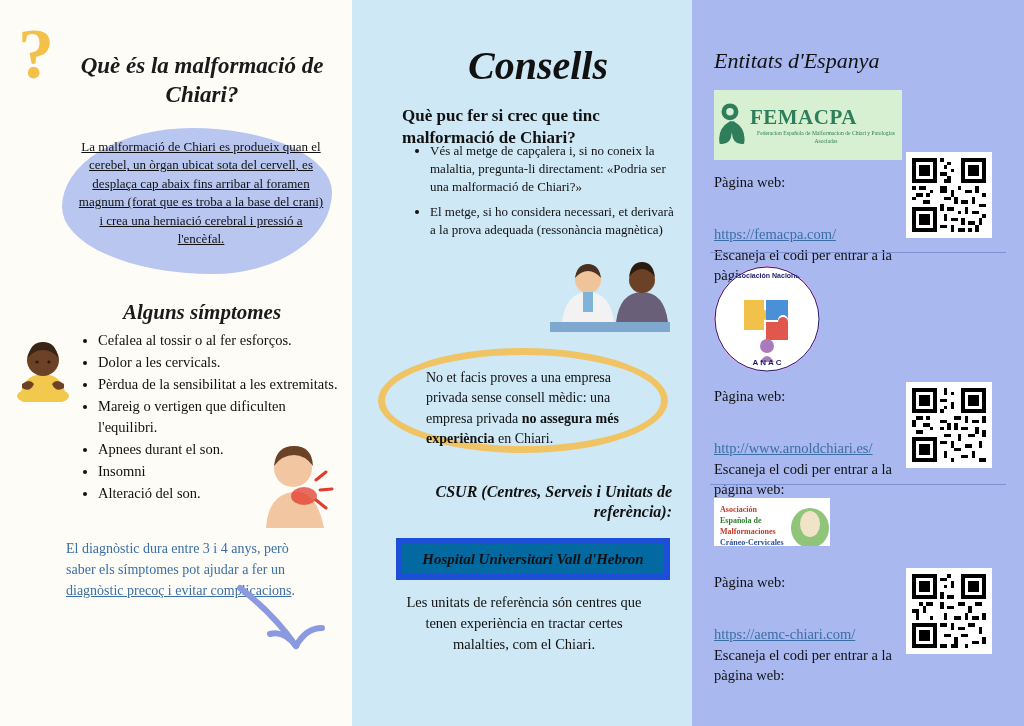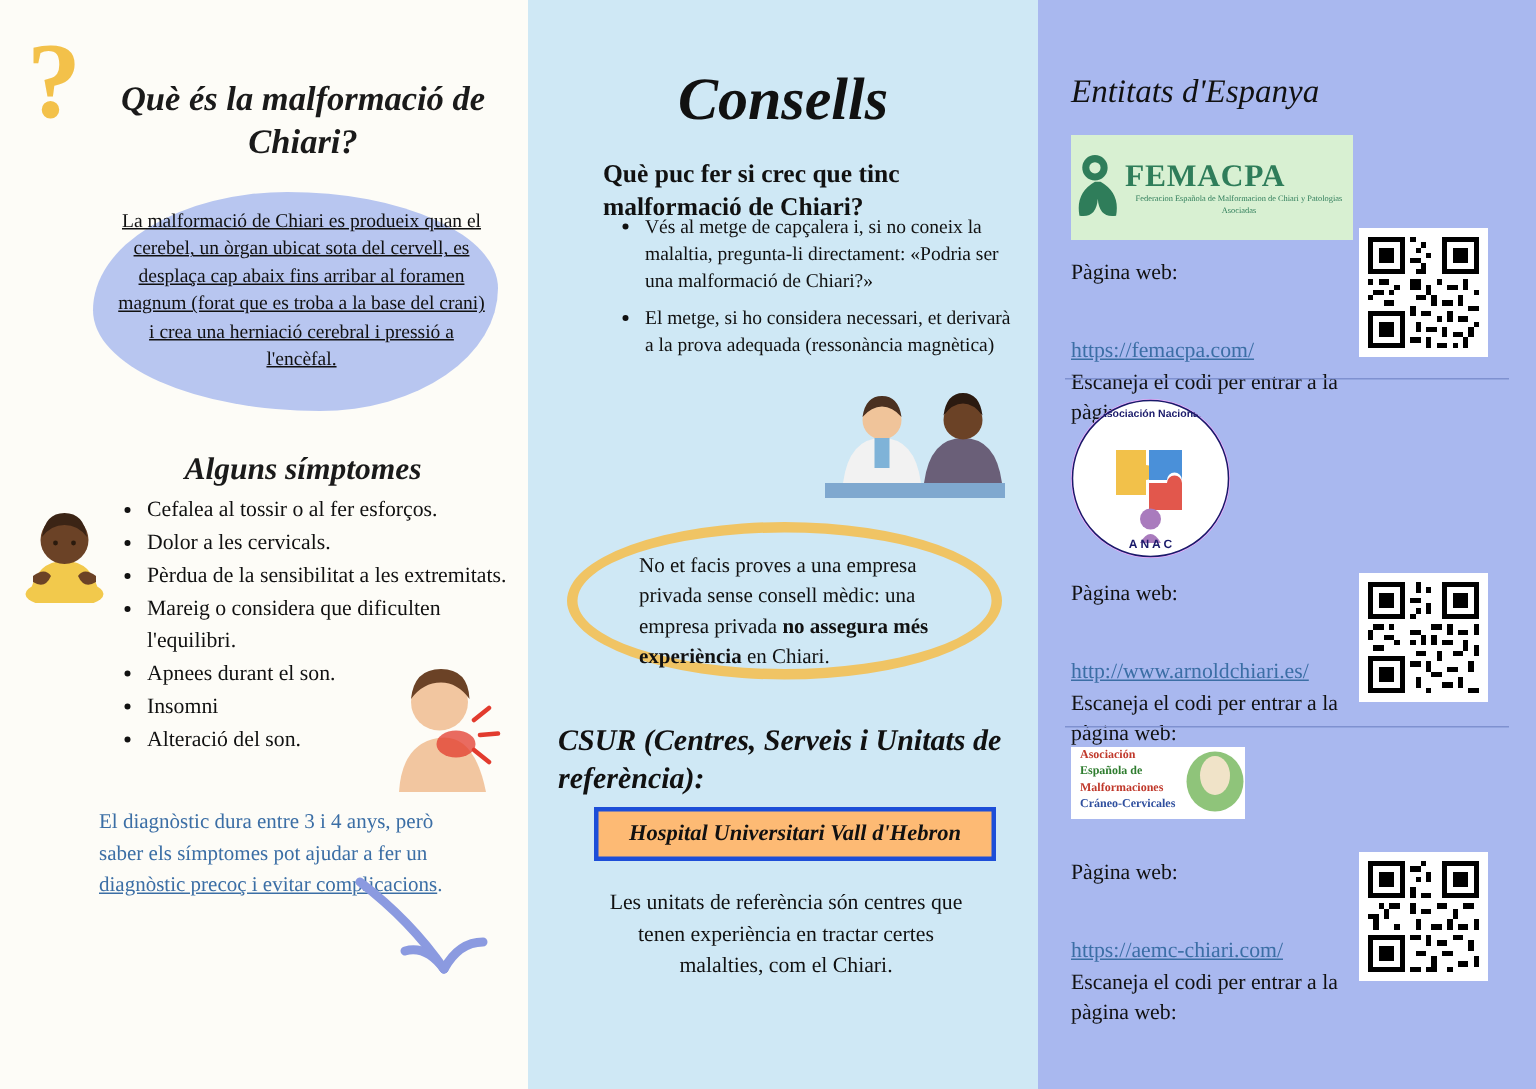--- a/index.html
+++ b/index.html
@@ -76,20 +76,21 @@
 
   
   .icon-person{position:absolute;left:10px;top:332px;}
   .icon-neck{position:absolute;left:252px;top:440px;}
 
   
   .consells-title{
     position:absolute;left:0;top:42px;width:340px;text-align:center;
     font-size:40px;font-weight:bold;font-style:italic;color:#111;
     font-family:"Liberation Serif", serif;
+    padding-left:16px;
   }
   .mid-q{
     position:absolute;left:50px;top:105px;width:250px;
     font-size:17px;font-weight:bold;color:#111;line-height:1.3;
   }
   .mid-list{
     position:absolute;left:62px;top:142px;width:250px;
     font-size:13px;line-height:1.4;color:#111;
     margin:0;padding-left:16px;
   }
@@ -103,46 +104,46 @@
     position:absolute;inset:0;
     border:7px solid #f0c464;
     border-radius:50%;
     box-sizing:border-box;
   }
   .oval-note .txt{
     position:absolute;left:48px;top:20px;width:210px;
     font-size:14px;line-height:1.45;color:#111;
   }
   .csur-title{
-    position:absolute;left:20px;top:482px;width:300px;text-align:left;
-    font-size:20px;font-weight:bold;font-style:italic;color:#111;line-height:1.25;
+    position:absolute;left:20px;top:482px;width:300px;text-align:right;
+    font-size:16px;font-weight:bold;font-style:italic;color:#111;line-height:1.25;
   }
   .hospital-box{
     position:absolute;left:44px;top:538px;width:262px;height:30px;
-    background:#fdba74;border:3px solid #1d4ed8;
+    background:#0369a1;border:6px solid #1d4ed8;
     display:flex;align-items:center;justify-content:center;
     font-size:15px;font-weight:bold;font-style:italic;color:#111;
   }
   .csur-text{
     position:absolute;left:50px;top:592px;width:244px;text-align:center;
     font-size:14.5px;line-height:1.45;color:#111;
   }
 
   
   .ent-title{
     position:absolute;left:22px;top:48px;
     font-size:22px;font-weight:normal;font-style:italic;color:#111;
   }
   .divider{
     position:absolute;left:18px;width:296px;height:1px;background:#7f91d0;
   }
   .logo-box{
     position:absolute;
     background:#f0abfc;
-    display:flex;align-items:center;justify-content:center;
+    display:flex;justify-content:center;
     overflow:hidden;
   }
   .web-label{
     position:absolute;font-size:14.5px;color:#111;line-height:1.4;
   }
   .web-link{color:#3b6ea5;text-decoration:underline;margin-top:32px;}
   .qr{
     position:absolute;background:#fff;padding:6px;box-sizing:border-box;
   }
   .qr svg{display:block;}
@@ -180,21 +181,21 @@
       <path d="M12 52 q8 -6 12 0 q-4 9 -12 4z" fill="#6b4226"></path>
       <path d="M54 52 q-8 -6 -12 0 q4 9 12 4z" fill="#6b4226"></path>
       <circle cx="27" cy="30" r="1.6" fill="#2a1a0d"></circle>
       <circle cx="39" cy="30" r="1.6" fill="#2a1a0d"></circle>
     </svg>
 
     <ul class="sympt-list" id="symptom-list">
         <li>Cefalea al tossir o al fer esforços.</li>
         <li>Dolor a les cervicals.</li>
         <li>Pèrdua de la sensibilitat a les extremitats.</li>
-        <li>Mareig o considera que dificulten l'equilibri.</li>
+        <li>Mareig o vertigen que dificulten l'equilibri.</li>
         <li>Apnees durant el son.</li>
         <li>Insomni</li>
         <li>Alteració del son.</li>
       </ul>
 
     <svg class="icon-neck" width="90" height="90" viewBox="0 0 90 90">
       <path d="M14 88 q2 -32 26 -36 q24 -4 32 36 z" fill="#f2c6a0"></path>
       <circle cx="41" cy="28" r="19" fill="#f2c6a0"></circle>
       <path d="M22 26 q2 -20 20 -20 q18 0 19 20 q-8 -11 -19 -11 q-12 0 -20 11z" fill="#6b4226"></path>
       <ellipse cx="52" cy="56" rx="13" ry="9" fill="#e23b2e" opacity="0.75"></ellipse>

